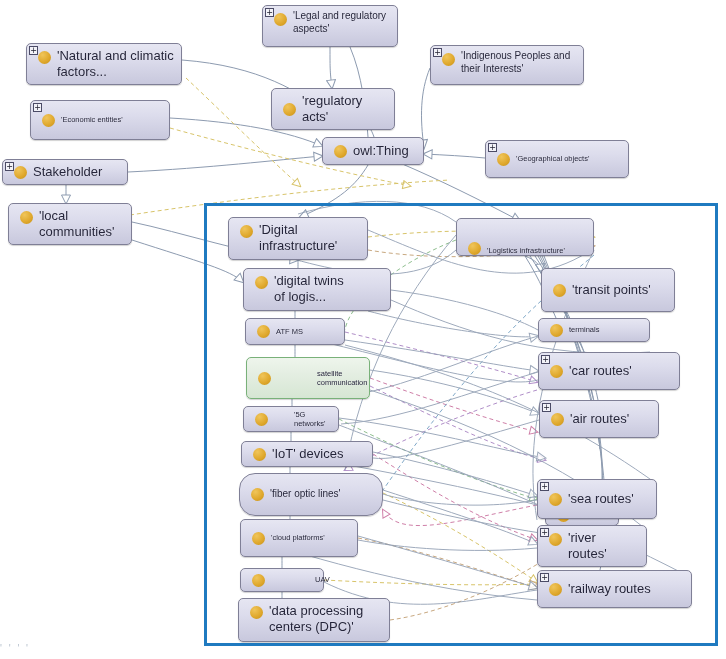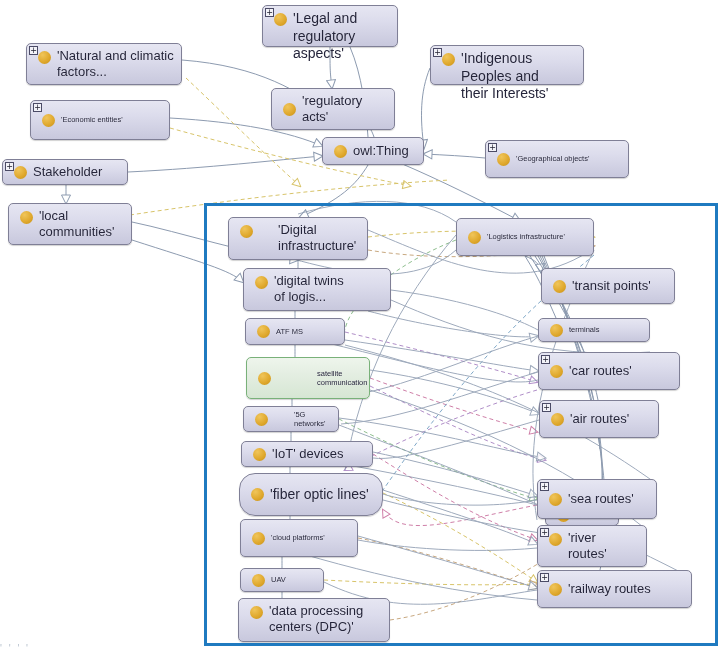--- a/index.html
+++ b/index.html
@@ -74,21 +74,21 @@
   }
   .node .label {
     flex: 1 1 auto;
     color: #24243a;
     line-height: 1.25;
     white-space: pre-line;
     padding-right: 5px;
     text-shadow: 0 0 1px rgba(255,255,255,0.6);
   }
   .sz-xs .label { font-size: 7.5px; }
-  .sz-s  .label { font-size: 14px; }
+  .sz-s  .label { font-size: 10px; }
   .sz-m  .label { font-size: 13px; }
   .sz-l  .label { font-size: 13px; }
   .node.anchor-top { align-items: flex-start; }
   .node.anchor-top .bullet { margin-top: 7px; }
   .node.anchor-top .label { margin-top: 4px; }
   .bottom-strip {
     position: absolute;
     left: 0;
     bottom: 0;
     width: 726px;
@@ -257,35 +257,35 @@
       <div class="node sz-m" style="left: 2px; top: 159px; width: 126px; height: 26px;">
         <span class="plus">+</span>
         <span class="bullet"></span>
         <span class="label">Stakeholder</span>
       </div>
       <div class="node sz-m anchor-top" style="left: 8px; top: 203px; width: 124px; height: 42px;">
         <span class="bullet"></span>
         <span class="label">'local
 communities'</span>
       </div>
-      <div class="node sz-m anchor-top" style="left: 228px; top: 217px; width: 140px; height: 43px; gap: 19px;">
+      <div class="node sz-m anchor-top" style="left: 228px; top: 217px; width: 140px; height: 43px;">
         <span class="bullet"></span>
         <span class="label">'Digital
 infrastructure'</span>
       </div>
-      <div class="node sz-xs" style="left: 456px; top: 218px; width: 138px; height: 38px;">
+      <div class="node sz-xs" style="left: 456px; top: 218px; width: 138px; height: 38px; align-items: flex-end;">
         <span class="bullet"></span>
         <span class="label">'Logistics infrastructure'</span>
       </div>
       <div class="node sz-m anchor-top" style="left: 243px; top: 268px; width: 148px; height: 43px;">
         <span class="bullet"></span>
         <span class="label">'digital twins
 of logis...</span>
       </div>
-      <div class="node sz-m" style="left: 541px; top: 268px; width: 134px; height: 36px;">
+      <div class="node sz-m" style="left: 541px; top: 268px; width: 134px; height: 44px;">
         <span class="bullet"></span>
         <span class="label">'transit points'</span>
       </div>
       <div class="node sz-xs" style="left: 245px; top: 318px; width: 100px; height: 27px;">
         <span class="bullet"></span>
         <span class="label">ATF MS</span>
       </div>
       <div class="node sz-xs" style="left: 538px; top: 318px; width: 112px; height: 24px;">
         <span class="bullet"></span>
         <span class="label">terminals</span>
@@ -329,21 +329,21 @@
       <div class="node sz-xs" style="left: 240px; top: 519px; width: 118px; height: 38px;">
         <span class="bullet"></span>
         <span class="label">'cloud platforms'</span>
       </div>
       <div class="node sz-m anchor-top" style="left: 537px; top: 525px; width: 110px; height: 42px;">
         <span class="plus">+</span>
         <span class="bullet"></span>
         <span class="label">'river
 routes'</span>
       </div>
-      <div class="node sz-xs" style="left: 240px; top: 568px; width: 84px; height: 24px;">
+      <div class="node sz-xs" style="left: 240px; top: 568px; width: 84px; height: 24px; gap: 44px;">
         <span class="bullet"></span>
         <span class="label">UAV</span>
       </div>
       <div class="node sz-m" style="left: 537px; top: 570px; width: 155px; height: 38px;">
         <span class="plus">+</span>
         <span class="bullet"></span>
         <span class="label">'railway routes</span>
       </div>
       <div class="node sz-m anchor-top" style="left: 238px; top: 598px; width: 152px; height: 44px;">
         <span class="bullet"></span>

